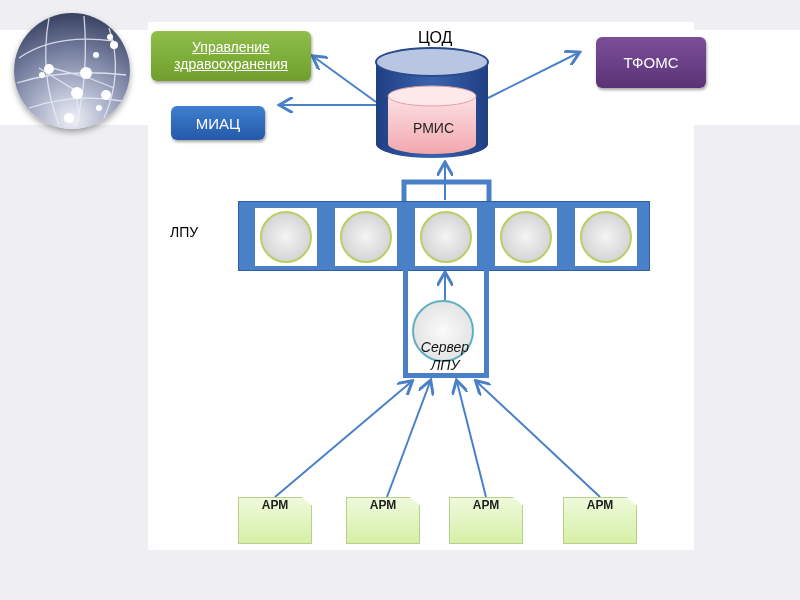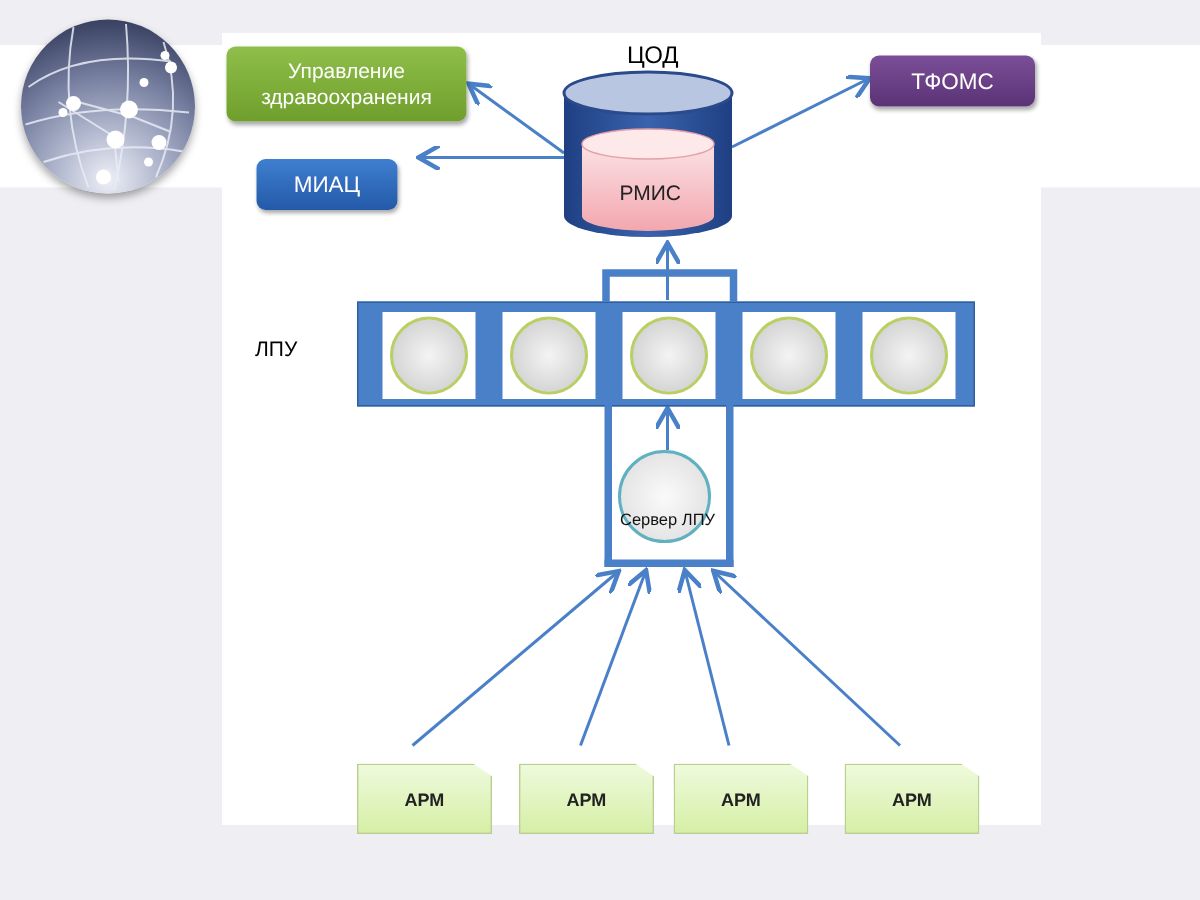--- a/index.html
+++ b/index.html
@@ -4,35 +4,35 @@
 <style>
   html, body { margin:0; padding:0; }
   body { width:800px; height:600px; position:relative; background:#efeef2; overflow:hidden; font-family:"Liberation Sans", sans-serif; }
   .band { position:absolute; left:0; top:30px; width:800px; height:95px; background:#ffffff; }
   .slide { position:absolute; left:148px; top:22px; width:546px; height:528px; background:#ffffff; }
   .globe { position:absolute; left:14px; top:13px; width:116px; height:116px; border-radius:50%;
     background: radial-gradient(circle at 50% 92%, #eef0f7 0%, #b7bdd2 25%, #7a83a3 55%, #3d4666 85%, #2c3350 100%);
     box-shadow: 0 3px 6px rgba(0,0,0,0.35); overflow:hidden; }
   .globe svg { position:absolute; left:0; top:0; }
   .box { position:absolute; border-radius:6px; color:#fff; text-align:center; display:flex; align-items:center; justify-content:center; box-shadow:1px 2px 3px rgba(0,0,0,0.35); font-size:14px; line-height:17px; }
-  .box-green { left:151px; top:31px; width:160px; height:50px; background:linear-gradient(#8fbf4a,#6f9e2c); }
+  .box-green { left:151px; top:31px; width:160px; height:50px; background:linear-gradient(#8fbf4a,#6f9e2c);text-decoration:underline; }
   .box-blue { left:171px; top:76px; width:94px; height:34px; background:linear-gradient(#3f7fd0,#2459a8); font-size:15px;margin-top:30px; }
-  .box-purple { left:580px; top:37px; width:110px; height:34px; background:linear-gradient(#7b4f98,#5b3276); font-size:15px; }
+  .box-purple { left:596px; top:37px; width:110px; height:51px; background:linear-gradient(#7b4f98,#5b3276); font-size:15px; }
   .lbl { position:absolute; color:#000000; font-weight:normal;text-align:center; }
   .lbl-cod { left:418px; top:29px; font-size:16px; }
   .lbl-lpu { left:170px; top:224px; font-size:14px; }
   .cyl-outer { position:absolute; left:374px; top:46px; width:116px; height:114px; }
   .rmis-text { position:absolute; left:413px; top:120px; font-size:14px; color:#222; }
   .lpu-bar { position:absolute; left:238px; top:201px; width:412px; height:70px; background:#4a80c8; border:1px solid #2f5fa0; box-sizing:border-box; }
   .lpu-cell { position:absolute; top:6px; width:62px; height:58px; background:#fff; }
   .hosp { position:absolute; left:5px; top:3px; width:52px; height:52px; border-radius:50%; border:2px solid #b8cf63; box-sizing:border-box; background:radial-gradient(circle at 50% 50%, #f4f4f4, #c9c9c9); overflow:hidden; }
   .server-box { position:absolute; left:403px; top:270px; width:86px; height:108px; border:5px solid #4a80c8; border-top:none; box-sizing:border-box; }
   .server-icon { position:absolute; left:412px; top:300px; width:62px; height:62px; border-radius:50%; border:2px solid #5fb0c0; box-sizing:border-box; background:radial-gradient(circle, #fafafa, #dcdcdc); }
-  .server-text { position:absolute; left:410px; top:338px; width:70px; text-align:center; font-size:11px; line-height:18px; color:#111; }
-  .arm { position:absolute; top:497px; width:90px; height:47px; background:linear-gradient(#eefadc,#d6efa6); border:1px solid #b9cf8a; box-sizing:border-box; box-shadow:1px 2px 2px rgba(0,0,0,0.25); display:flex; align-items:center; justify-content:center; font-weight:bold; font-size:12px; color:#222; clip-path:polygon(0 0, 86% 0, 100% 18%, 100% 100%, 0 100%);margin-top:12px; }
+  .server-text { position:absolute; left:410px; top:338px; width:70px; text-align:center; font-size:14px; line-height:18px; color:#111;font-style:italic; }
+  .arm { position:absolute; top:497px; width:74px; height:47px; background:linear-gradient(#eefadc,#d6efa6); border:1px solid #b9cf8a; box-sizing:border-box; box-shadow:1px 2px 2px rgba(0,0,0,0.25); display:flex; align-items:flex-start; justify-content:center; font-weight:bold; font-size:12px; color:#222; clip-path:polygon(0 0, 86% 0, 100% 18%, 100% 100%, 0 100%); }
   svg.lines { position:absolute; left:0; top:0; }
 </style>
 </head>
 <body>
 
 <div class="band"></div>
 <div class="slide"></div>
 
 <div class="globe">
   <svg width="116" height="116" viewBox="0 0 116 116">

